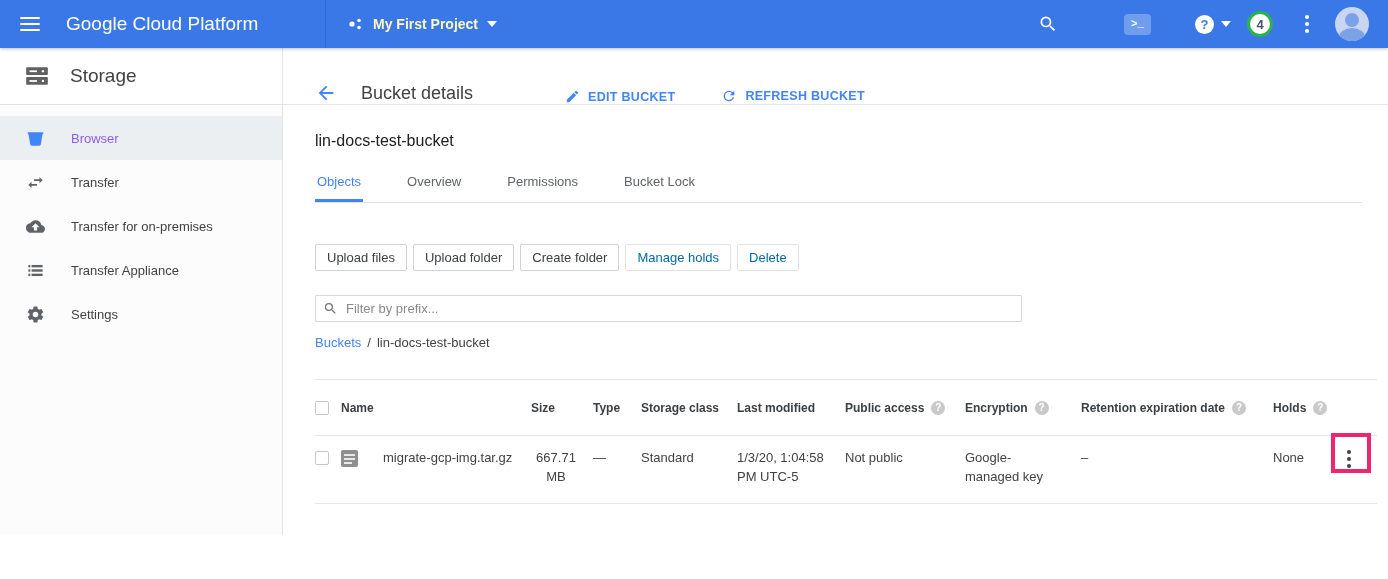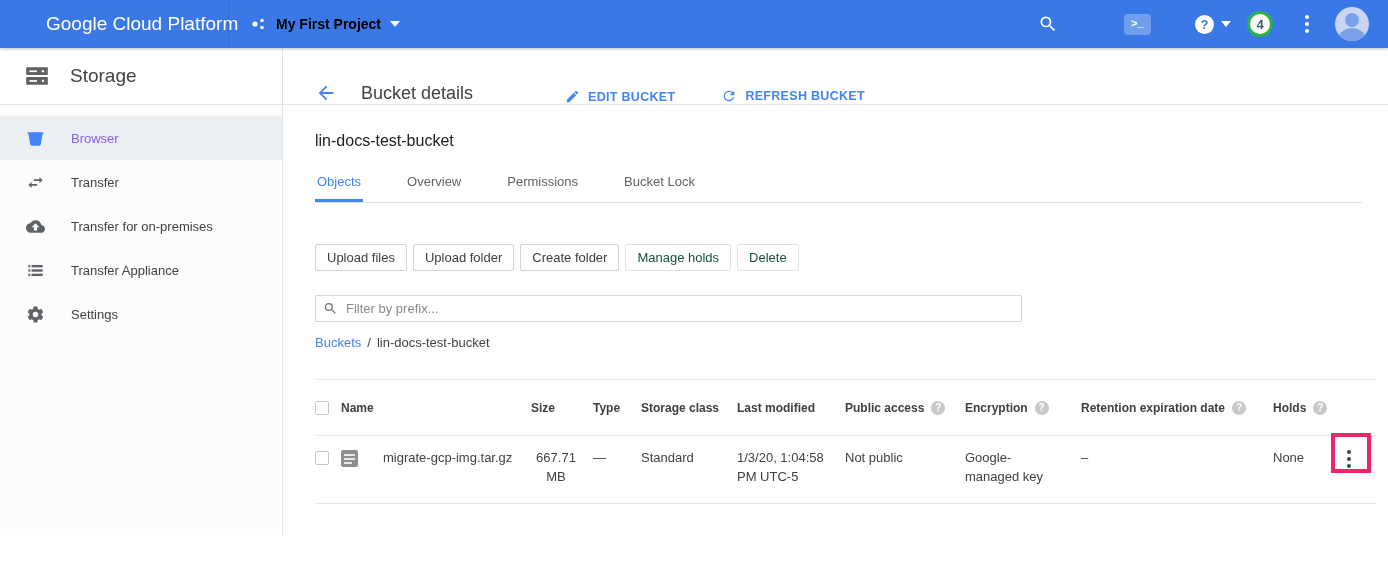--- a/index.html
+++ b/index.html
@@ -2,27 +2,27 @@
 <html><head>
 <meta charset="utf-8">
 <style>
   * { margin:0; padding:0; box-sizing:border-box; }
   html,body { width:1388px; height:579px; overflow:hidden; background:#fff;
     font-family:"Liberation Sans", sans-serif; }
 
   
   .topbar { height:48px; background:#3B78E7; display:flex; align-items:center;
     box-shadow:0 1px 3px rgba(0,0,0,0.25); position:relative; z-index:5; }
-  .tb-left { width:229px; height:100%; display:flex; align-items:center;
+  .tb-left { width:326px; height:100%; display:flex; align-items:center;
     border-right:1px solid rgba(0,0,0,0.10); flex-shrink:0; }
   .hamburger { width:20px; display:flex; flex-direction:column; gap:4px;
     margin-left:20px; cursor:pointer; }
   .hamburger i { display:block; height:2px; background:#fff; border-radius:1px; }
   .brand { color:#fff; font-size:19px; margin-left:26px; white-space:nowrap; }
-  .tb-project { display:flex; align-items:center; margin-left:22px; color:#000000;
+  .tb-project { display:flex; align-items:center; margin-left:22px; color:#fef9c3;
     font-size:14px; font-weight:bold; gap:9px; cursor:pointer; }
   .caret-down { width:0; height:0; border-left:5px solid transparent;
     border-right:5px solid transparent; border-top:6px solid #fff; }
   .tb-right { display:flex; align-items:center; margin-left:auto; padding-right:19px; }
   .tb-icon { display:flex; align-items:center; justify-content:center; cursor:pointer; }
   .shell-box { width:27px; height:21px; background:rgba(255,255,255,0.28);
     border-radius:4px; color:#fff; font-size:11px; font-weight:bold;
     font-family:"Liberation Mono", monospace; display:flex; align-items:center;
     justify-content:center; }
   .help-circle { width:19px; height:19px; border-radius:50%; background:#fff;
@@ -69,21 +69,21 @@
   .tabs { display:flex; margin-top:15px; border-bottom:1px solid #E0E0E0;
     margin-right:26px; }
   .tab { font-size:13px; color:#5F6368; padding:9px 2px 10px 2px; margin-right:42px;
     cursor:pointer; border-bottom:3px solid transparent; }
   .tab.active { color:#4285F4; border-bottom-color:#4285F4; }
 
   .actions { display:flex; gap:6px; margin-top:41px; }
   .btn { font-size:13px; color:#3C4043; background:#fff; border:1px solid #D2D2D2;
     border-radius:2px; padding:5px 11px; cursor:pointer;
     font-family:"Liberation Sans", sans-serif; }
-  .btn.disabled { color:#14532d; border-color:#E2E2E2; cursor:default; }
+  .btn.disabled { color:#0369a1; border-color:#E2E2E2; cursor:default; }
 
   .filter-wrap { position:relative; margin-top:24px; width:707px; }
   .filter-wrap svg { position:absolute; left:8px; top:6px; }
   .filter-input { width:100%; height:27px; border:1px solid #D8D8D8; border-radius:1px;
     padding-left:30px; font-size:13px; color:#424242; outline:none;
     font-family:"Liberation Sans", sans-serif; }
   .filter-input::placeholder { color:#8A8A8A; }
 
   .breadcrumb { margin-top:13px; font-size:13px; color:#424242; display:flex; gap:6px; }
   .breadcrumb .root { color:#4285F4; cursor:pointer; }

